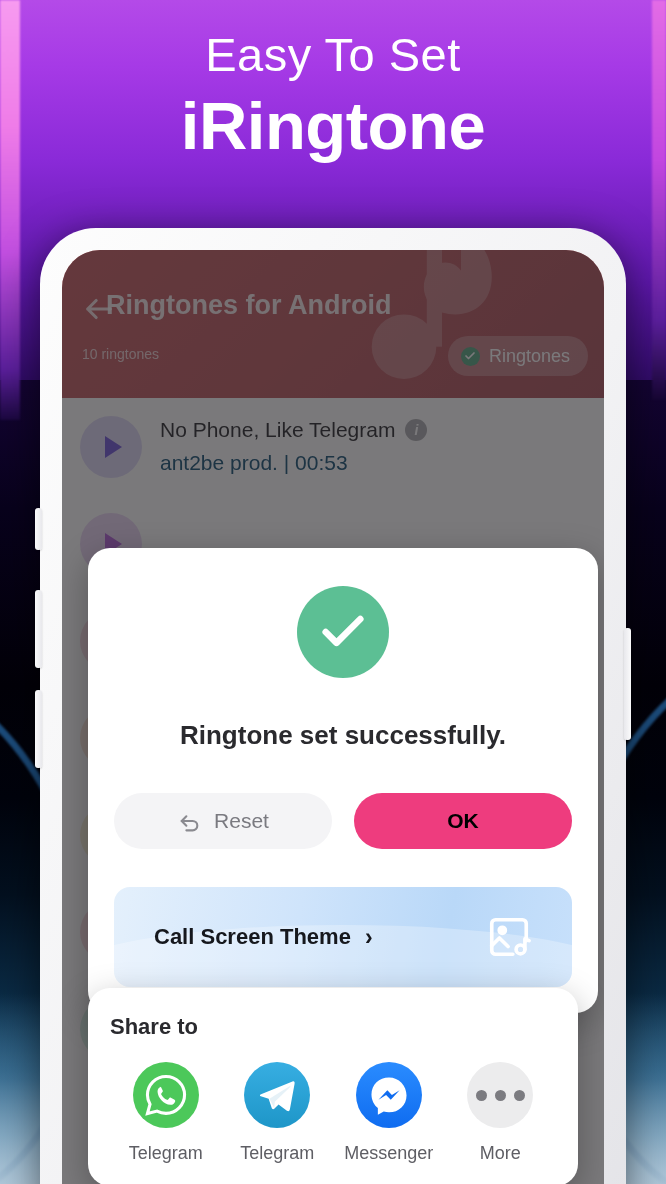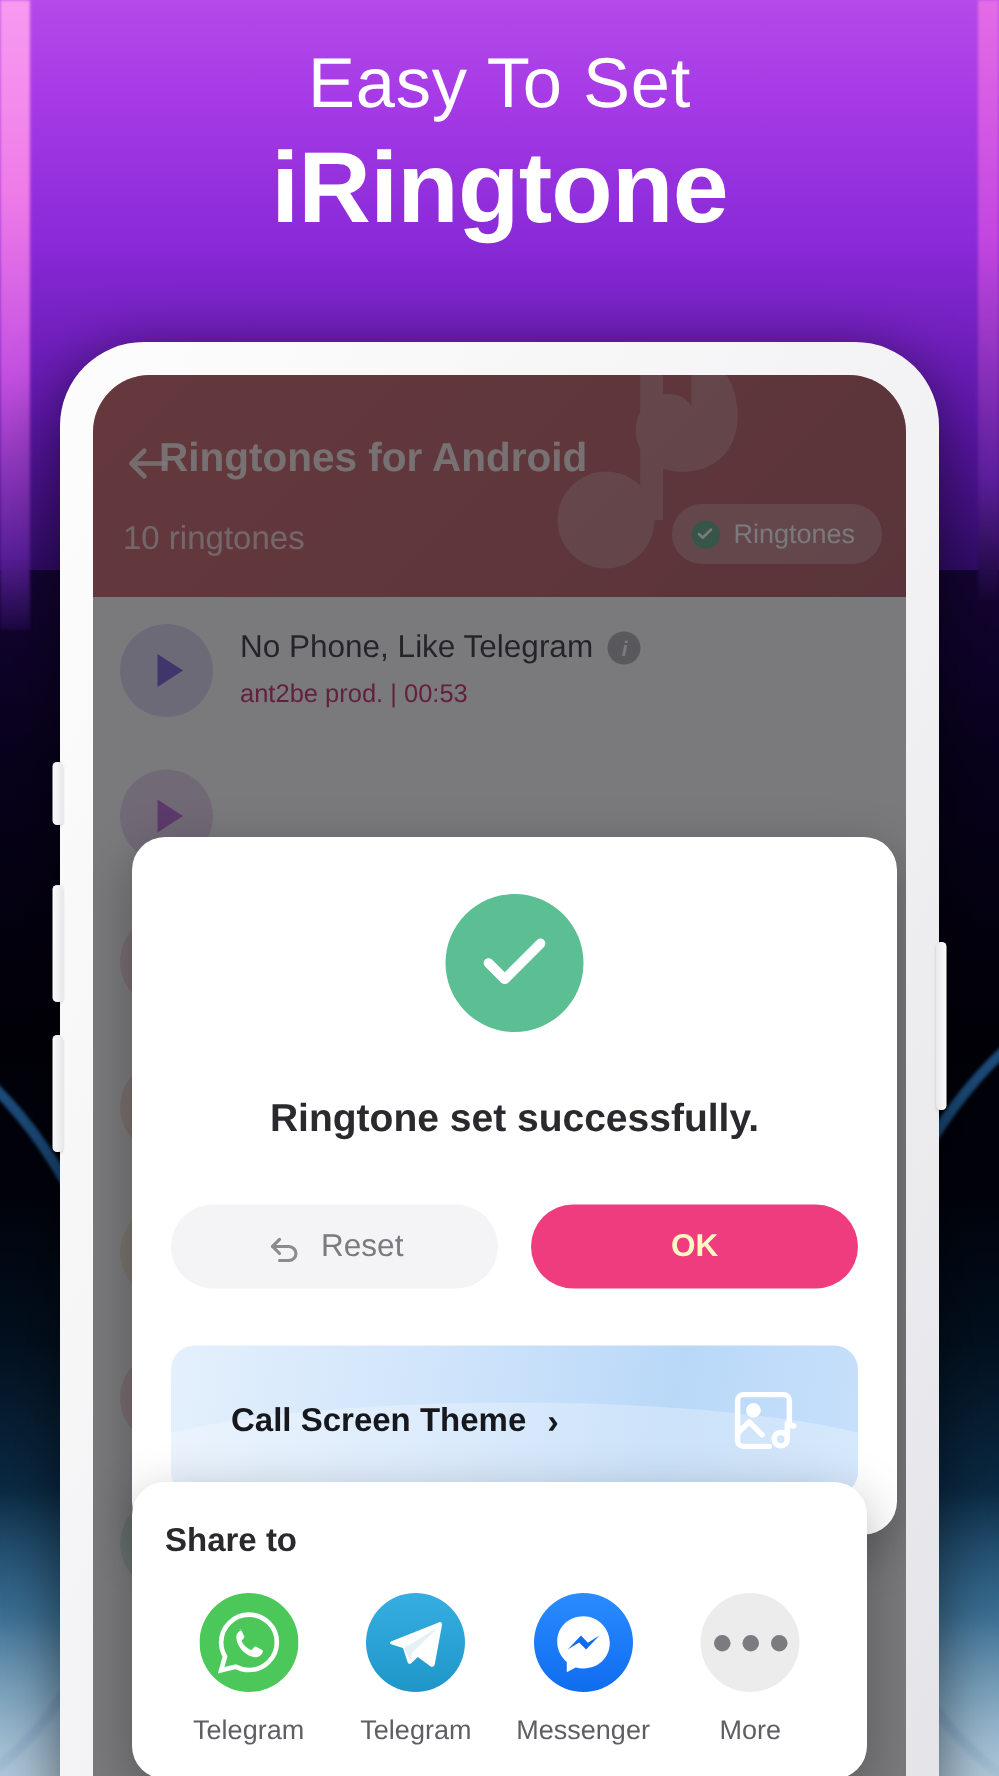--- a/index.html
+++ b/index.html
@@ -106,21 +106,21 @@
   .hdr-back {
     position:absolute; left:20px; top:42px; width:34px; height:34px;
   }
   .hdr-title {
     position:absolute; left:44px; top:40px; right:16px;
     color:rgba(255,255,255,.88); font-size:27px; font-weight:700;
     white-space:nowrap;
   }
   .hdr-sub {
     position:absolute; left:20px; top:96px;
-    color:rgba(255,255,255,.72); font-size:22px;
+    color:rgba(255,255,255,.72); font-size:14px;
   }
   .hdr-pill {
     position:absolute; right:16px; top:86px; height:40px;
     display:flex; align-items:center; gap:9px; padding:0 18px 0 13px;
     background:rgba(255,255,255,.26); border-radius:20px;
   }
   .pill-check {
     width:19px; height:19px; border-radius:50%;
     background:#4fa37c; display:flex; align-items:center; justify-content:center;
     flex:0 0 auto;
@@ -145,54 +145,54 @@
   .track-meta { flex:1 1 auto; min-width:0; }
   .track-title {
     font-size:21px; color:#1f1f22; white-space:nowrap; overflow:hidden;
     display:flex; align-items:center; gap:10px;
   }
   .info-i {
     width:22px; height:22px; border-radius:50%; background:#a9a9ad;
     color:#fff; font-size:14px; font-weight:700; font-style:italic;
     display:flex; align-items:center; justify-content:center; flex:0 0 auto;
   }
-  .track-sub { font-size:17px; color:#be185d; margin-top:9px; white-space:nowrap; }
+  .track-sub { font-size:21px; color:#0c4a6e; margin-top:9px; white-space:nowrap; }
   .track-time {
     font-size:17px; color:#6f6f75; flex:0 0 auto; align-self:flex-start;
     margin-top:38px;
   }
 
   
   .scrim { position:absolute; inset:0; background:rgba(40,38,42,.62); }
 
   
   .sheet {
     position:absolute; background:#fff; border-radius:22px;
     box-shadow:0 10px 34px rgba(0,0,0,.28);
   }
-  #dlg { left:26px; top:308px; width:510px; padding:38px 26px 26px; }
+  #dlg { left:26px; top:298px; width:510px; padding:38px 26px 26px; }
 
   .ok-circle {
     width:92px; height:92px; border-radius:50%; background:#5cbf94;
     margin:0 auto; display:flex; align-items:center; justify-content:center;
   }
   .ok-circle svg { width:52px; height:52px; }
   .dlg-msg {
     text-align:center; font-size:26px; font-weight:700; color:#2a2a2e;
     margin-top:42px;
   }
   .dlg-actions { display:flex; gap:22px; margin-top:42px; }
   .btn {
     flex:1 1 0; height:56px; border-radius:28px; border:0;
     display:flex; align-items:center; justify-content:center; gap:12px;
     font-size:21px; cursor:pointer; font-family:inherit;
   }
   .btn-reset { background:#f4f4f6; color:#7a7a80; }
   .btn-reset svg { width:25px; height:25px; }
-  .btn-ok { background:#ee3c7e; color:#fef9c3; font-weight:700; }
+  .btn-ok { background:#ee3c7e; color:#000000; font-weight:700; }
 
   .banner {
     position:relative; margin-top:38px; height:100px; border-radius:16px;
     background:linear-gradient(100deg,#e4f0fc 0%,#cfe4fb 40%,#b9d8f8 72%,#c7e0fb 100%);
     display:flex; align-items:center; padding:0 40px; overflow:hidden;
     cursor:pointer;
   }
   .banner::after {
     content:""; position:absolute; left:-10%; top:38%; width:120%; height:90%;
     border-radius:50%; background:rgba(255,255,255,.28);

